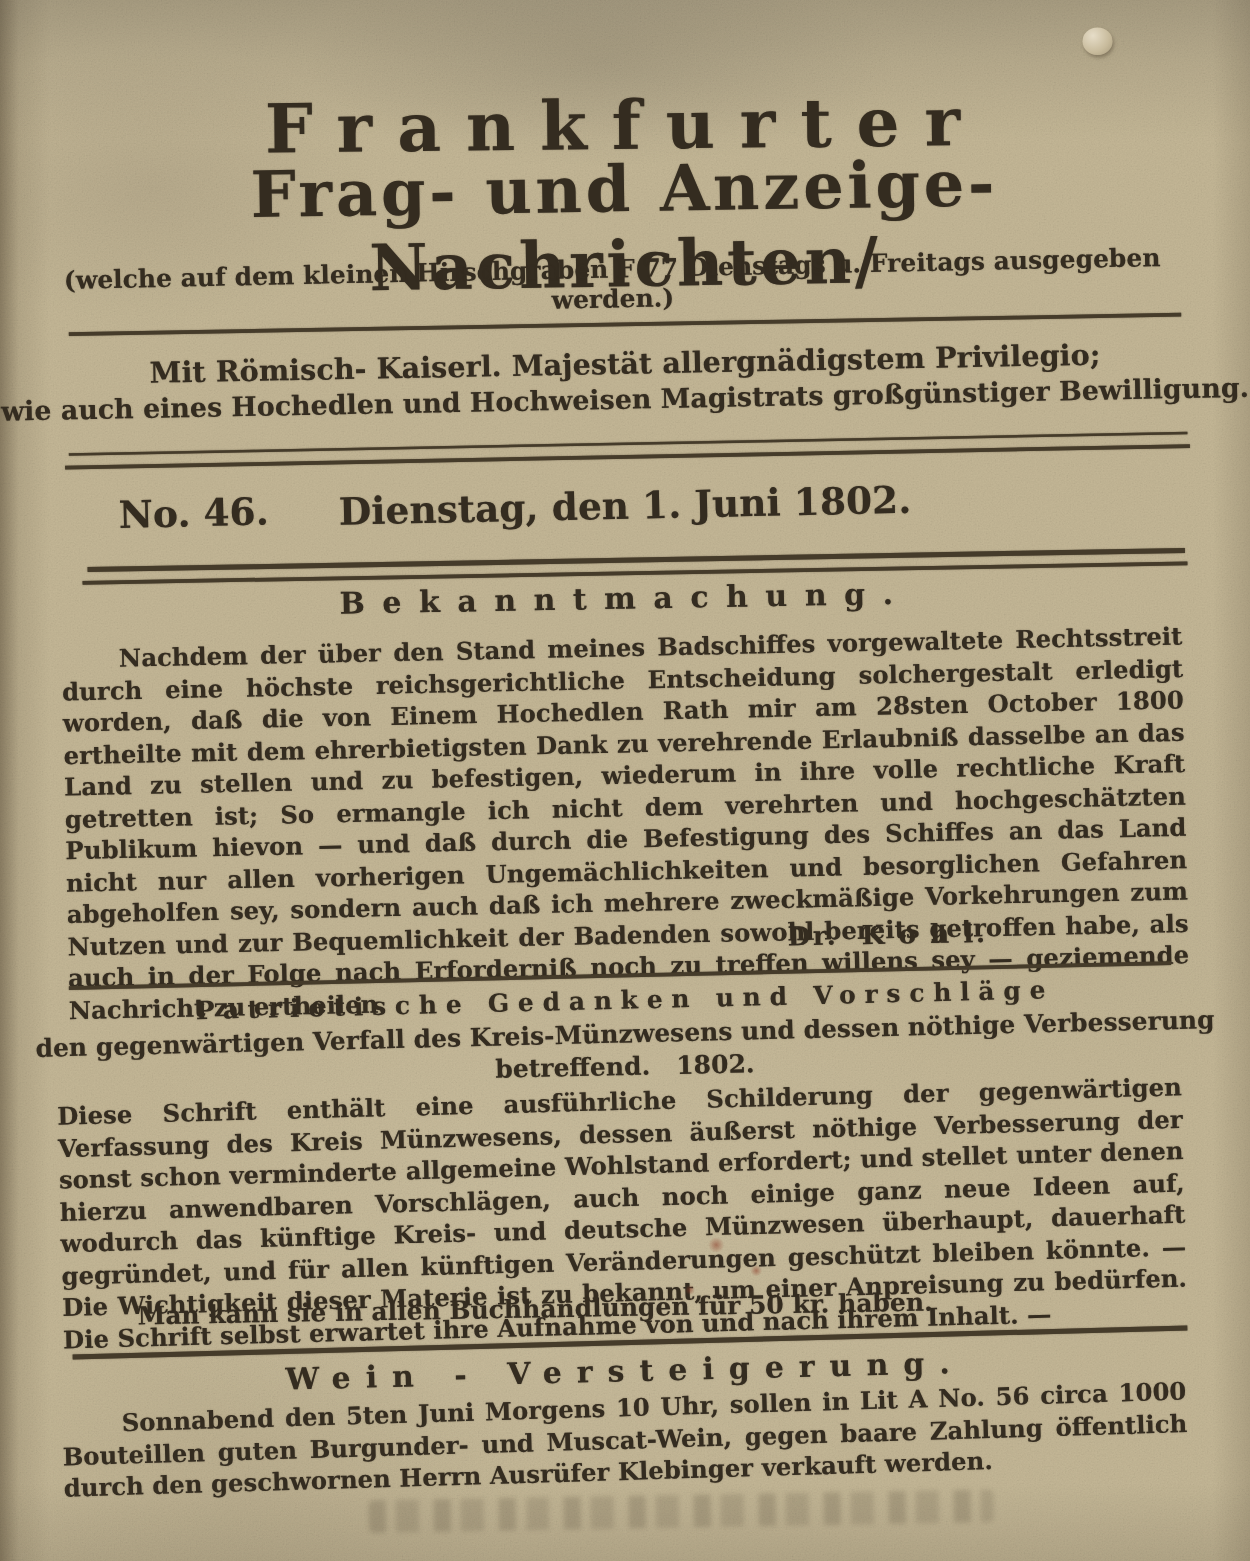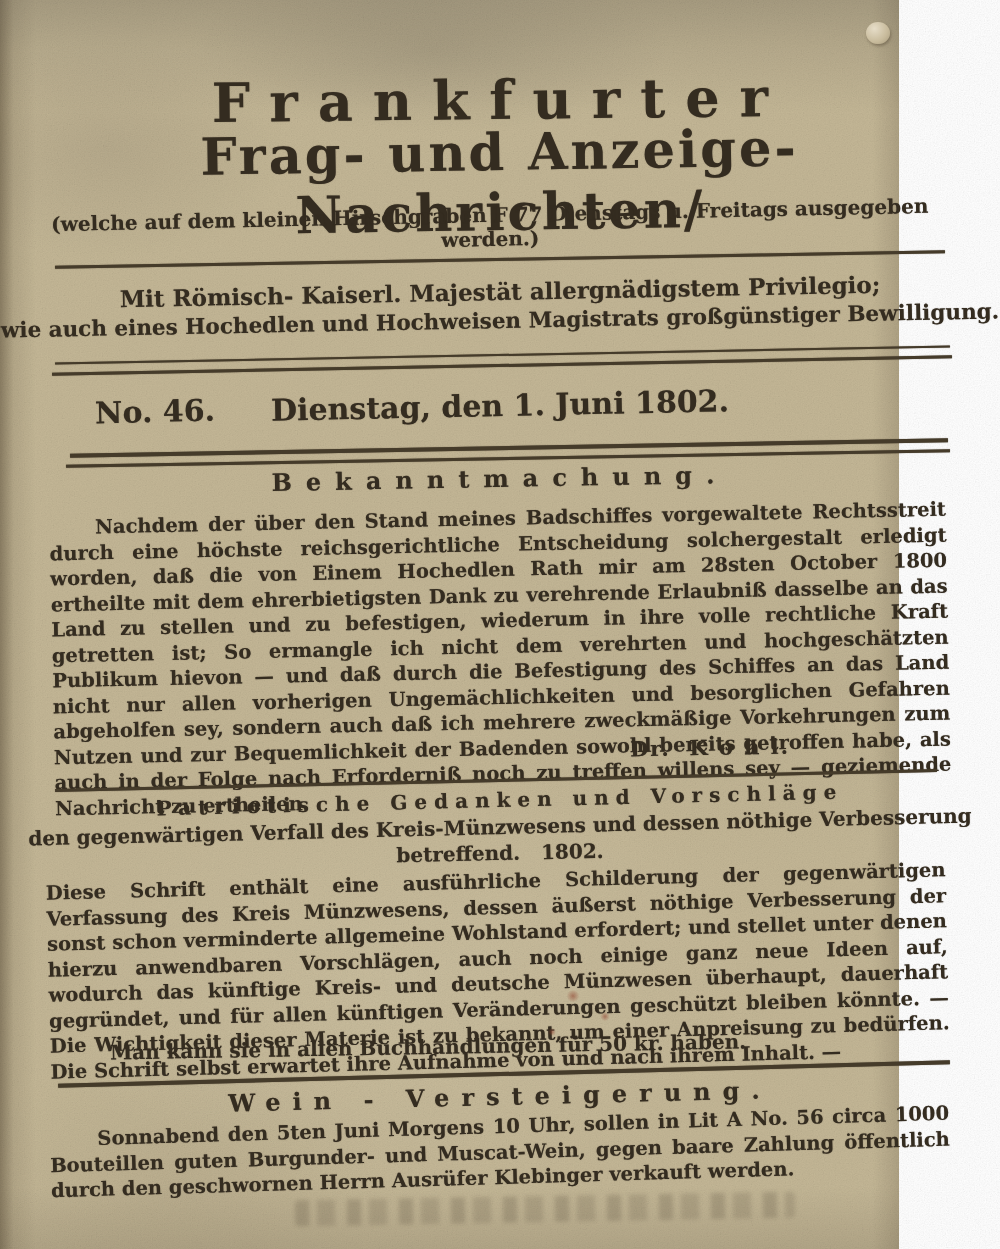--- a/index.html
+++ b/index.html
@@ -3,21 +3,21 @@
 <meta charset="utf-8">
 <style>
   html,body{margin:0;padding:0;}
   body{
     width:1000px;height:1249px;
     font-family:"DejaVu Serif", serif;
     overflow:hidden;
   }
   #paper{
     position:relative;
-    width:899px;height:1249px;
+    width:1000px;height:1249px;
     background:
       
       linear-gradient(180deg, rgba(92,86,74,.28) 0%, rgba(92,86,74,.12) 4%, rgba(92,86,74,0) 9%),
       
       linear-gradient(90deg, rgba(68,55,36,.45) 0%, rgba(68,55,36,.12) 1.5%, rgba(68,55,36,0) 4%),
       
       linear-gradient(270deg, rgba(90,78,58,.20) 0%, rgba(90,78,58,0) 3%),
       
       linear-gradient(0deg, rgba(100,90,70,.18) 0%, rgba(100,90,70,0) 5%),
       

